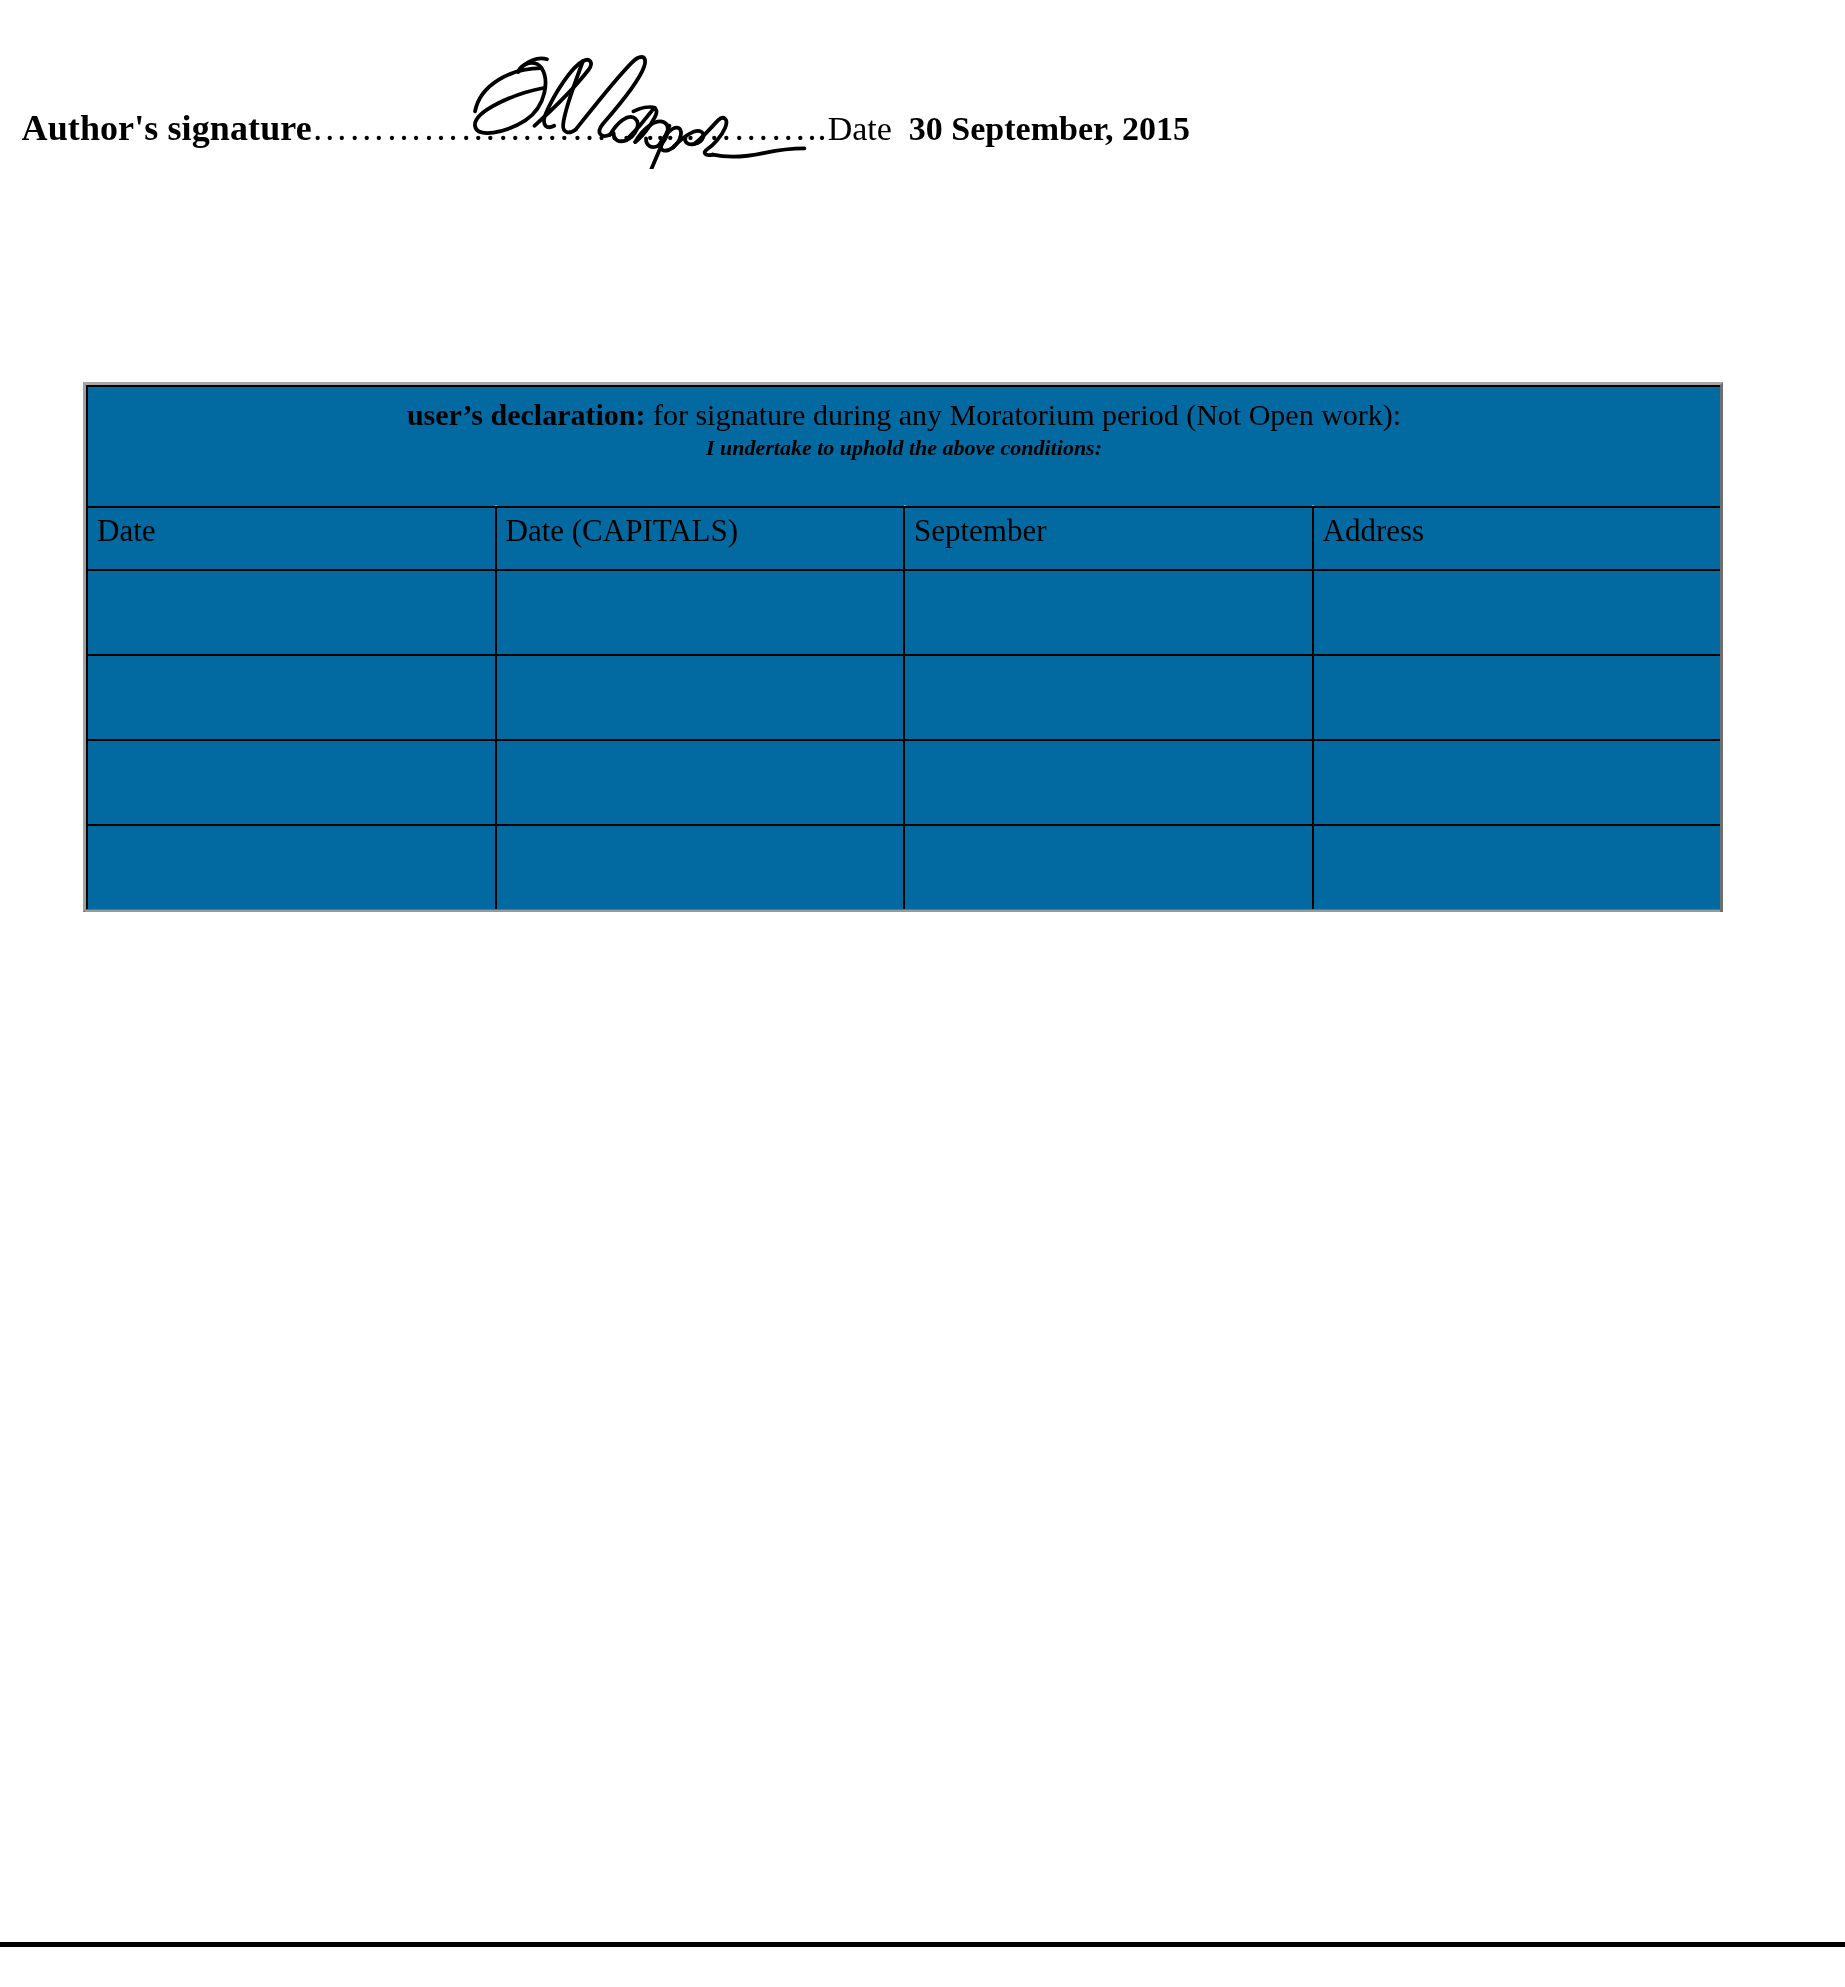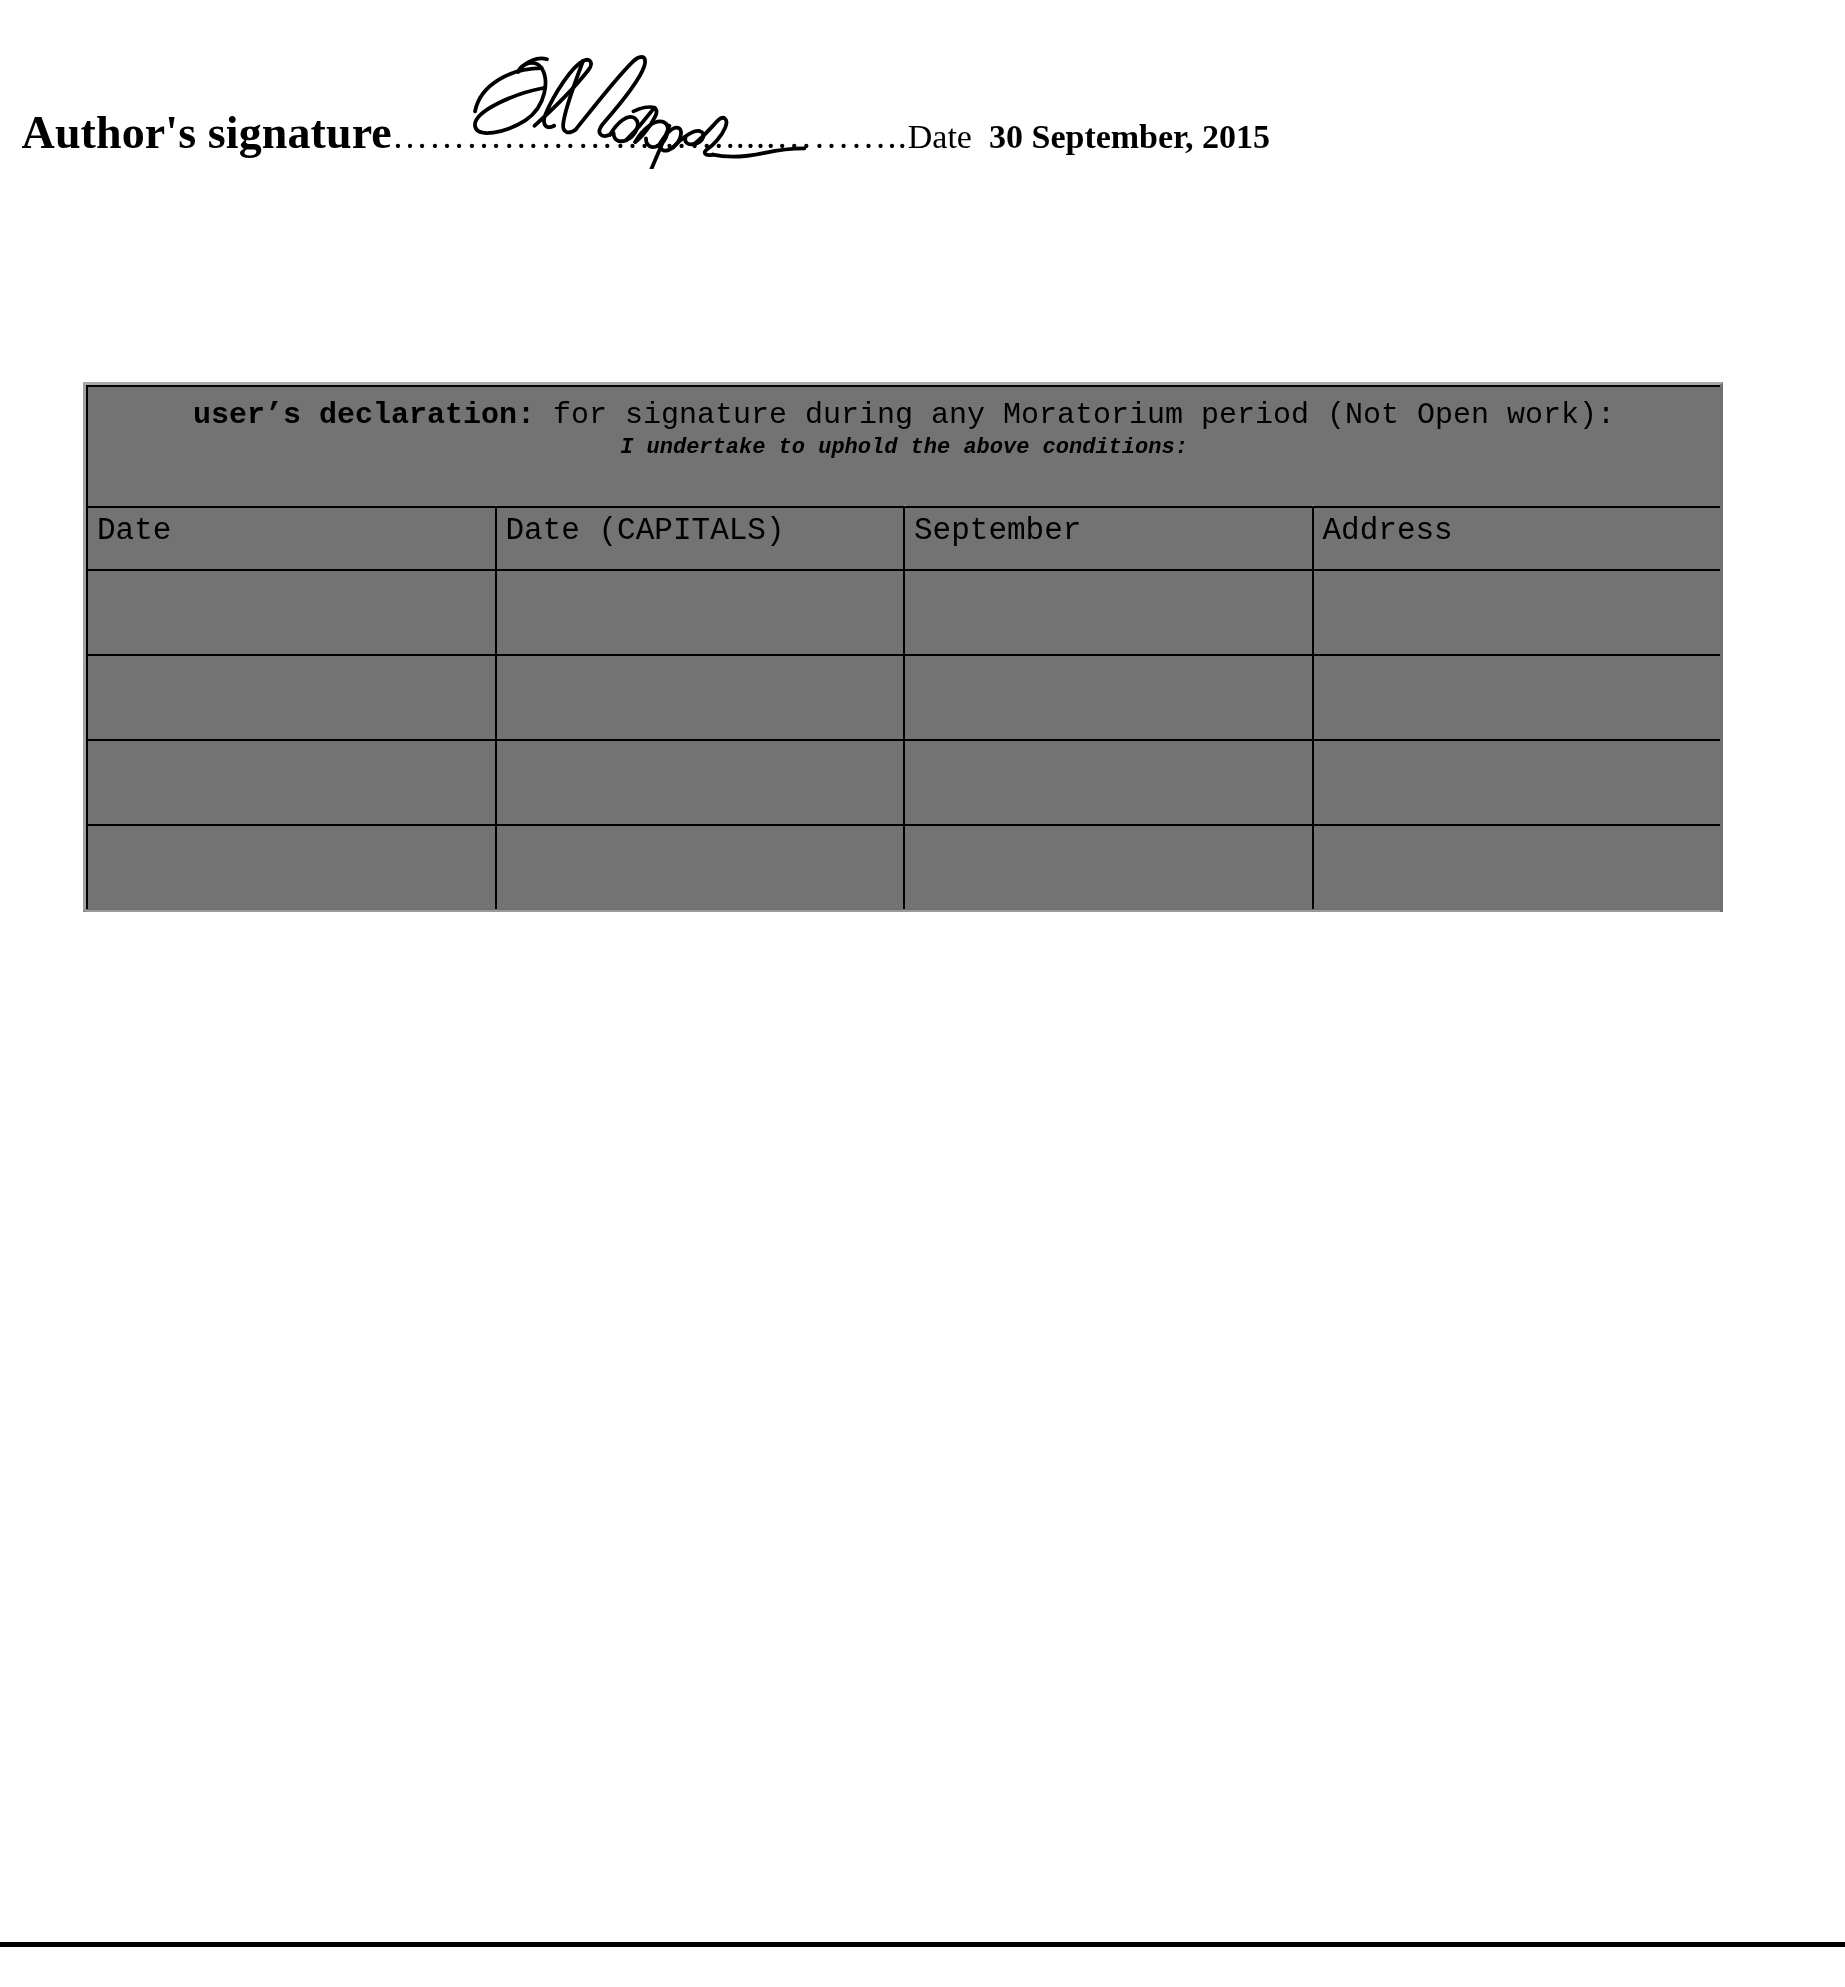--- a/index.html
+++ b/index.html
@@ -20,21 +20,21 @@
   #signature-line {
     position: absolute;
     left: 21.6px;
     top: 110px;
     width: 1800px;
     height: 54px;
     white-space: nowrap;
     line-height: 1;
   }
   .sig-label {
-    font-size: 46px;
+    font-size: 36px;
     font-weight: bold;
     letter-spacing: 0.1px;
     vertical-align: baseline;
   }
   .leader {
     font-size: 36px;
     font-weight: normal;
     letter-spacing: 1.1px;
     vertical-align: baseline;
   }
@@ -80,24 +80,23 @@
     border-top: 3.6px solid #a8a8a8;
     border-right: 3.6px solid #707070;
     border-bottom: 3.6px solid #6e6e6e;
   }
   #declaration-table td {
     border-left: 2.7px solid #000000;
     border-top: 2.7px solid #000000;
     border-right: 0;
     border-bottom: 0;
     padding: 0;
-    background: #737373;
+    background: #0369a1;
     vertical-align: top;
     position: relative;
-    font-family: Liberation Mono, monospace;
   }
   #declaration-table tr:first-child td {
     border-top: 2.7px solid #000000;
   }
   
   #declaration-table td::after {
     content: "";
     position: absolute;
     right: -2.7px;
     top: -2.7px;

